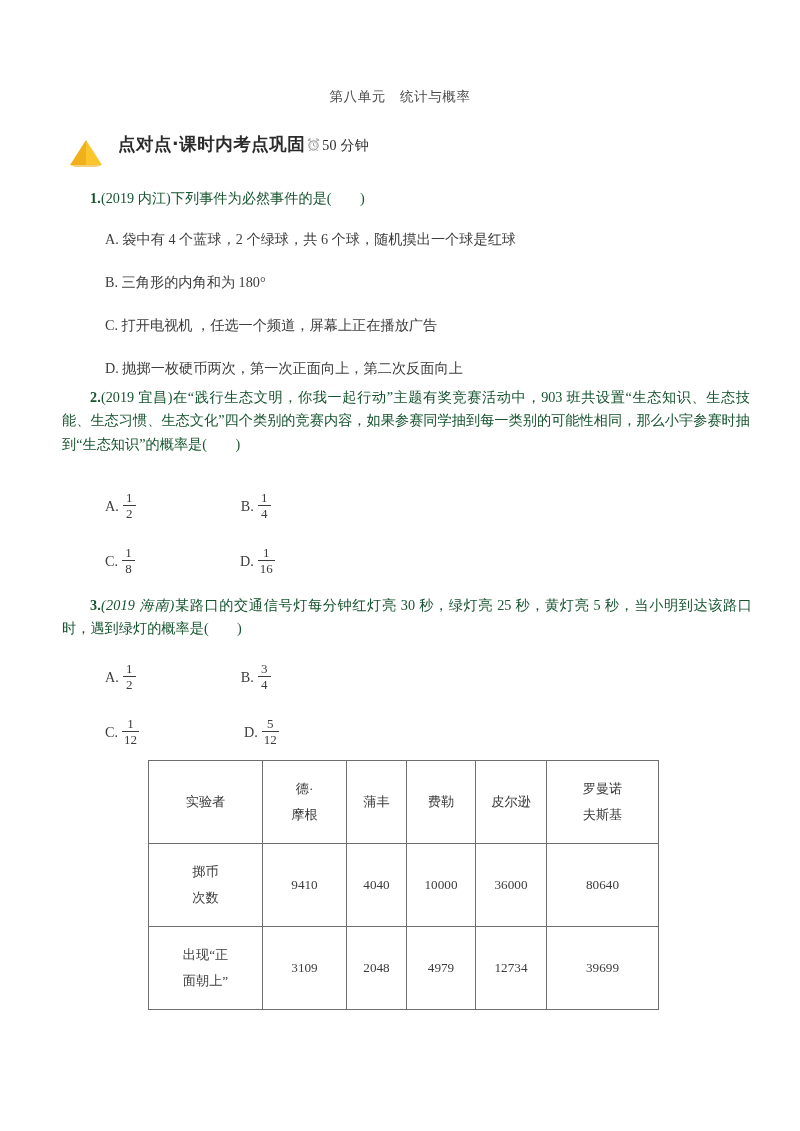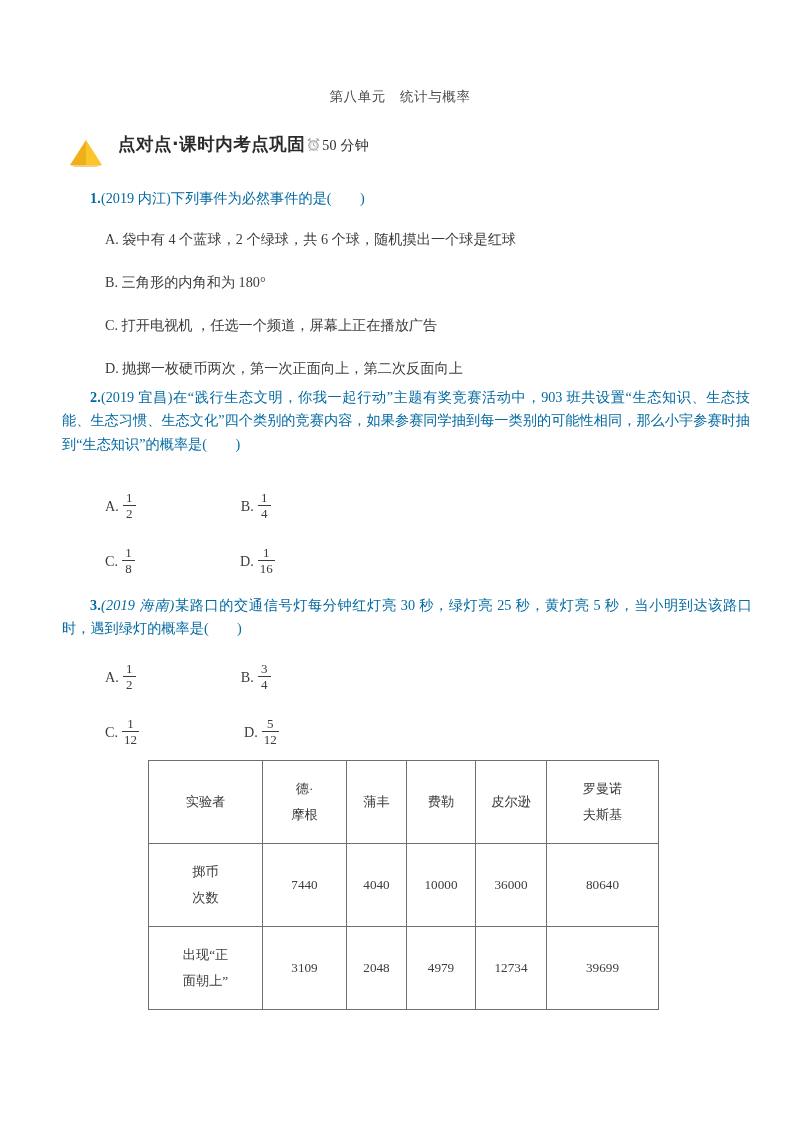--- a/index.html
+++ b/index.html
@@ -78,21 +78,21 @@
   }
 
   
   .q-stem {
     position: absolute;
     left: 62px;
     width: 690px;
     font-size: 14.2px;
     line-height: 1.65;
     text-indent: 28px;
-    color: #0369a1;
+    color: #14532d;
     text-align: justify;
   }
   .q-num {
     font-weight: bold;
     font-size: 14.2px;
     letter-spacing: 0.2px;
   }
   .src {
     font-style: normal;
   }
@@ -346,21 +346,21 @@
           <span class="cell-stack">罗曼诺</span>
           <span class="cell-stack">夫斯基</span>
         </td>
       </tr>
 
       <tr>
         <td>
           <span class="cell-stack">掷币</span>
           <span class="cell-stack">次数</span>
         </td>
-        <td><span>7440</span></td>
+        <td><span>9410</span></td>
         <td><span>4040</span></td>
         <td><span>10000</span></td>
         <td><span>36000</span></td>
         <td><span>80640</span></td>
       </tr>
 
       <tr>
         <td>
           <span class="cell-stack">出现“正</span>
           <span class="cell-stack">面朝上”</span>

